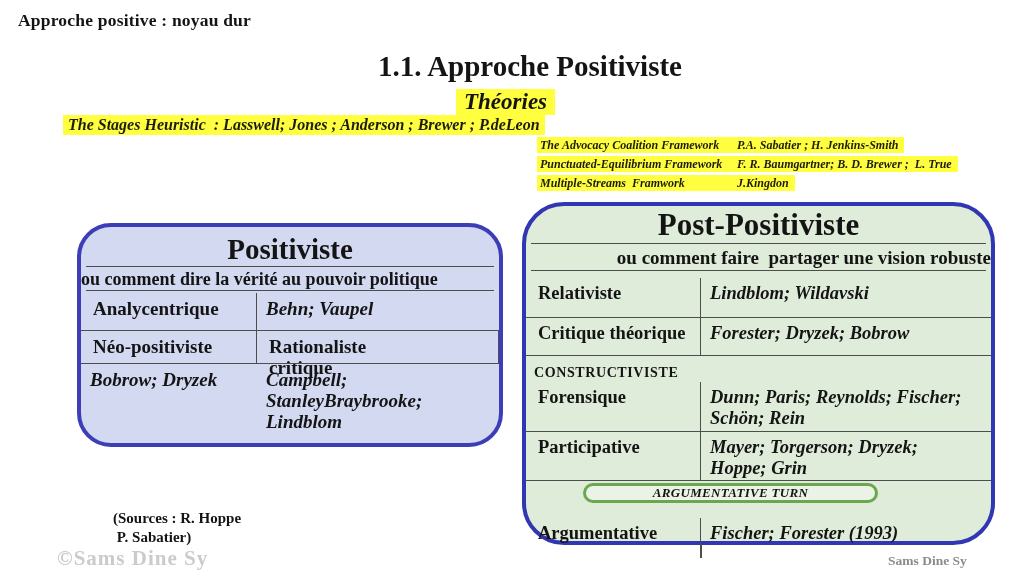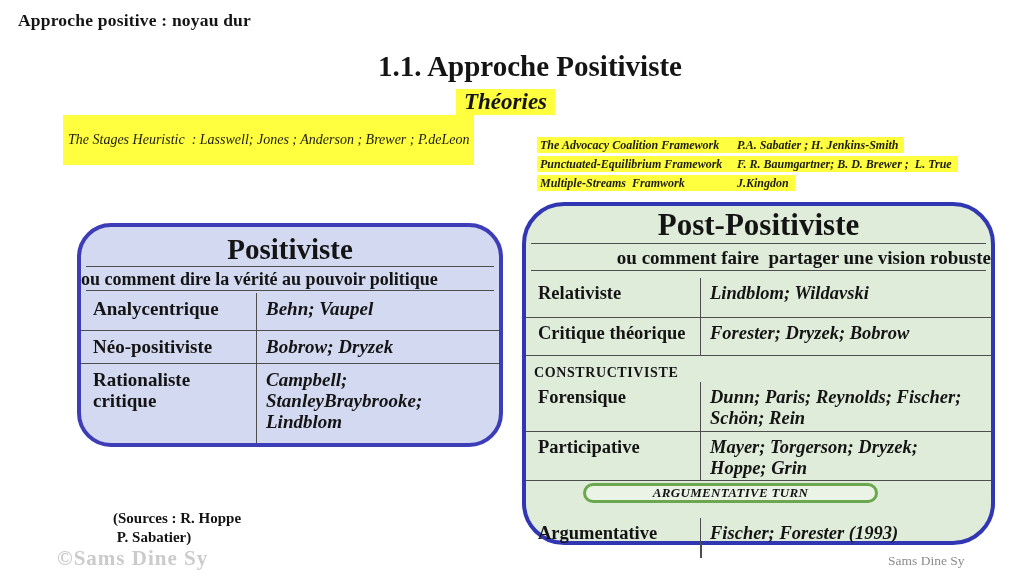--- a/index.html
+++ b/index.html
@@ -17,22 +17,22 @@
   .main-title {
     position:absolute; left:280px; top:50px; width:500px;
     text-align:center; font-size:29px; font-weight:bold;
   }
   .subtitle {
     position:absolute; left:456px; top:89px;
     font-size:23px; font-weight:bold; font-style:italic; padding:0 8px;
   }
   .stages {
     position:absolute; left:63px; top:115px;
-    font-size:14px; font-weight:normal; font-style:italic;
-    padding:17px 5px; white-space:pre-wrap; color:#1c1c10;
+    font-size:16px; font-weight:bold; font-style:italic;
+    padding:1px 5px; white-space:pre-wrap; color:#1c1c10;
   }
   .fw-block {
     position:absolute; left:537px; top:137px;
     display:flex; flex-direction:column; align-items:flex-start; gap:3px;
   }
   .fw-row {
     display:flex; background:#ffff3f; font-size:12px; font-weight:bold;
     font-style:italic; line-height:14px; padding:1px 6px 1px 3px; color:#1c1c10;
   }
   .fw-name { width:197px; white-space:pre-wrap; }
@@ -93,21 +93,21 @@
   .sources {
     position:absolute; left:113px; top:509px;
     font-size:15px; font-weight:bold; line-height:19px; white-space:pre-wrap;
   }
   .watermark {
     position:absolute; left:57px; top:546px;
     font-size:21px; font-weight:bold; color:#cbcbcb; letter-spacing:1px;
   }
   .signature {
     position:absolute; left:888px; top:553px;
-    font-size:13.5px; font-weight:normal; color:#8b8b8b;
+    font-size:13.5px; font-weight:bold; color:#8b8b8b;
   }
 </style>
 </head>
 <body>
 
 <div class="slide">
 
   <div class="slide-heading">Approche positive : noyau dur</div>
 
   <div class="main-title">1.1. Approche Positiviste</div>
@@ -133,23 +133,23 @@
 
   <div class="box pos-box">
     <div class="box-title">Positiviste</div>
     <div class="hline"></div>
     <div class="pos-sub">ou comment dire la vérité au pouvoir politique</div>
     <div class="hline"></div>
     <div class="theory-table pos-table">
       <div class="cell br">Analycentrique</div>
       <div class="cell authors">Behn; Vaupel</div>
       <div class="cell br bt">Néo-positiviste</div>
-      <div class="cell authors bt">Bobrow; Dryzek</div>
       <div class="cell br bt">Rationaliste
 critique</div>
+      <div class="cell authors bt">Bobrow; Dryzek</div>
       <div class="cell authors bt">Campbell;
 StanleyBraybrooke;
 Lindblom</div>
     </div>
   </div>
 
   <div class="box post-box">
     <div class="box-title">Post-Positiviste</div>
     <div class="hline"></div>
     <div class="post-sub">ou comment faire  partager une vision robuste</div>

